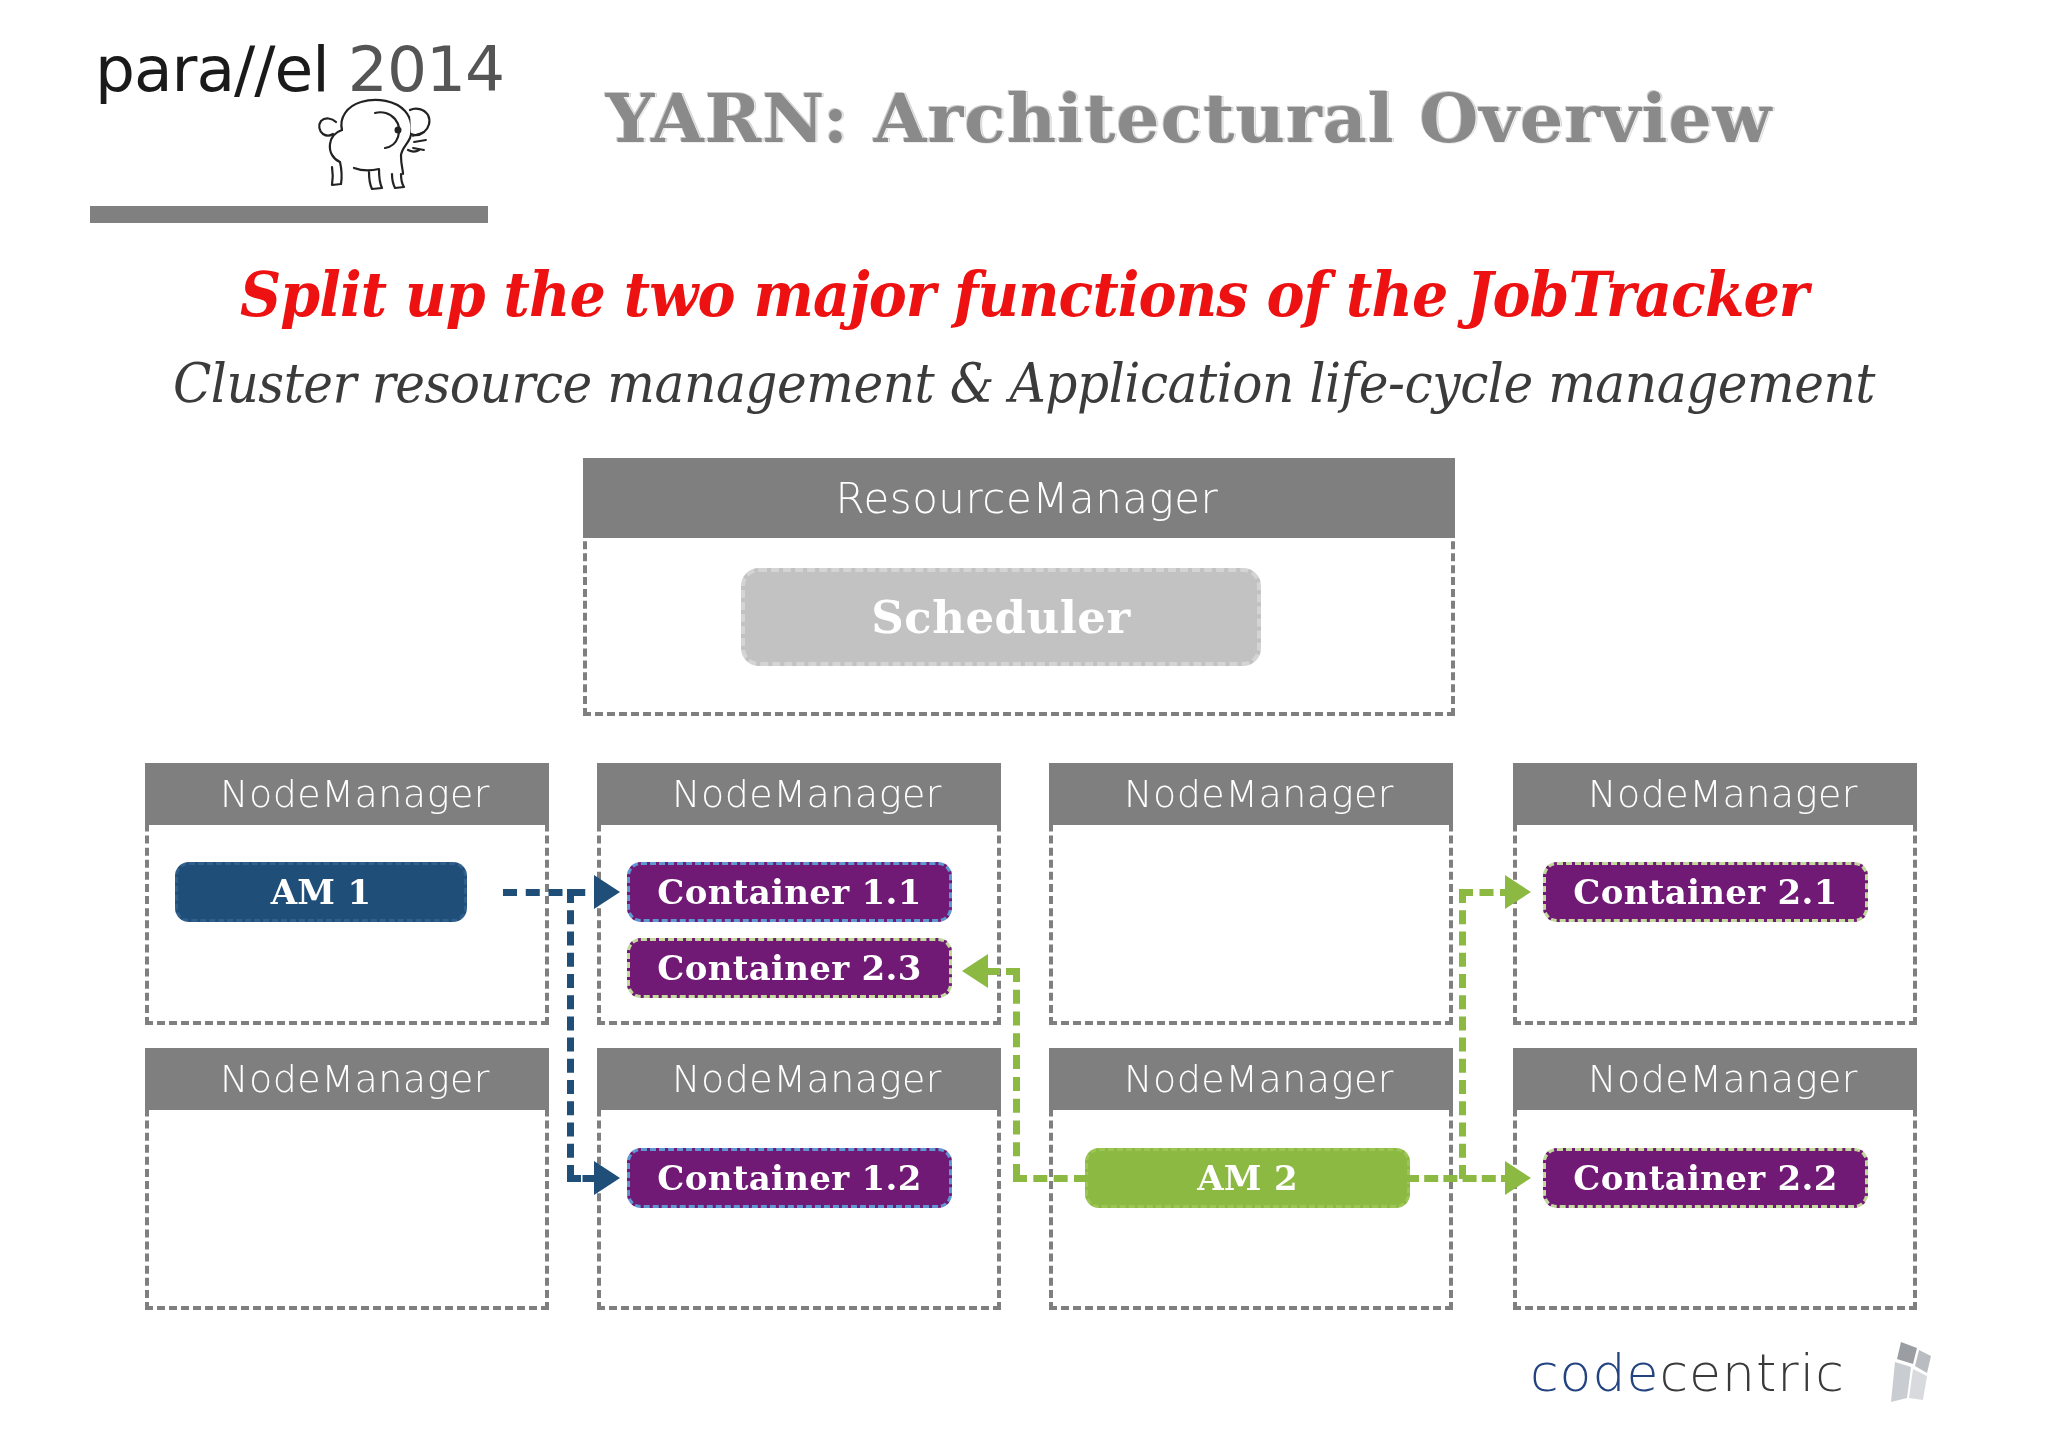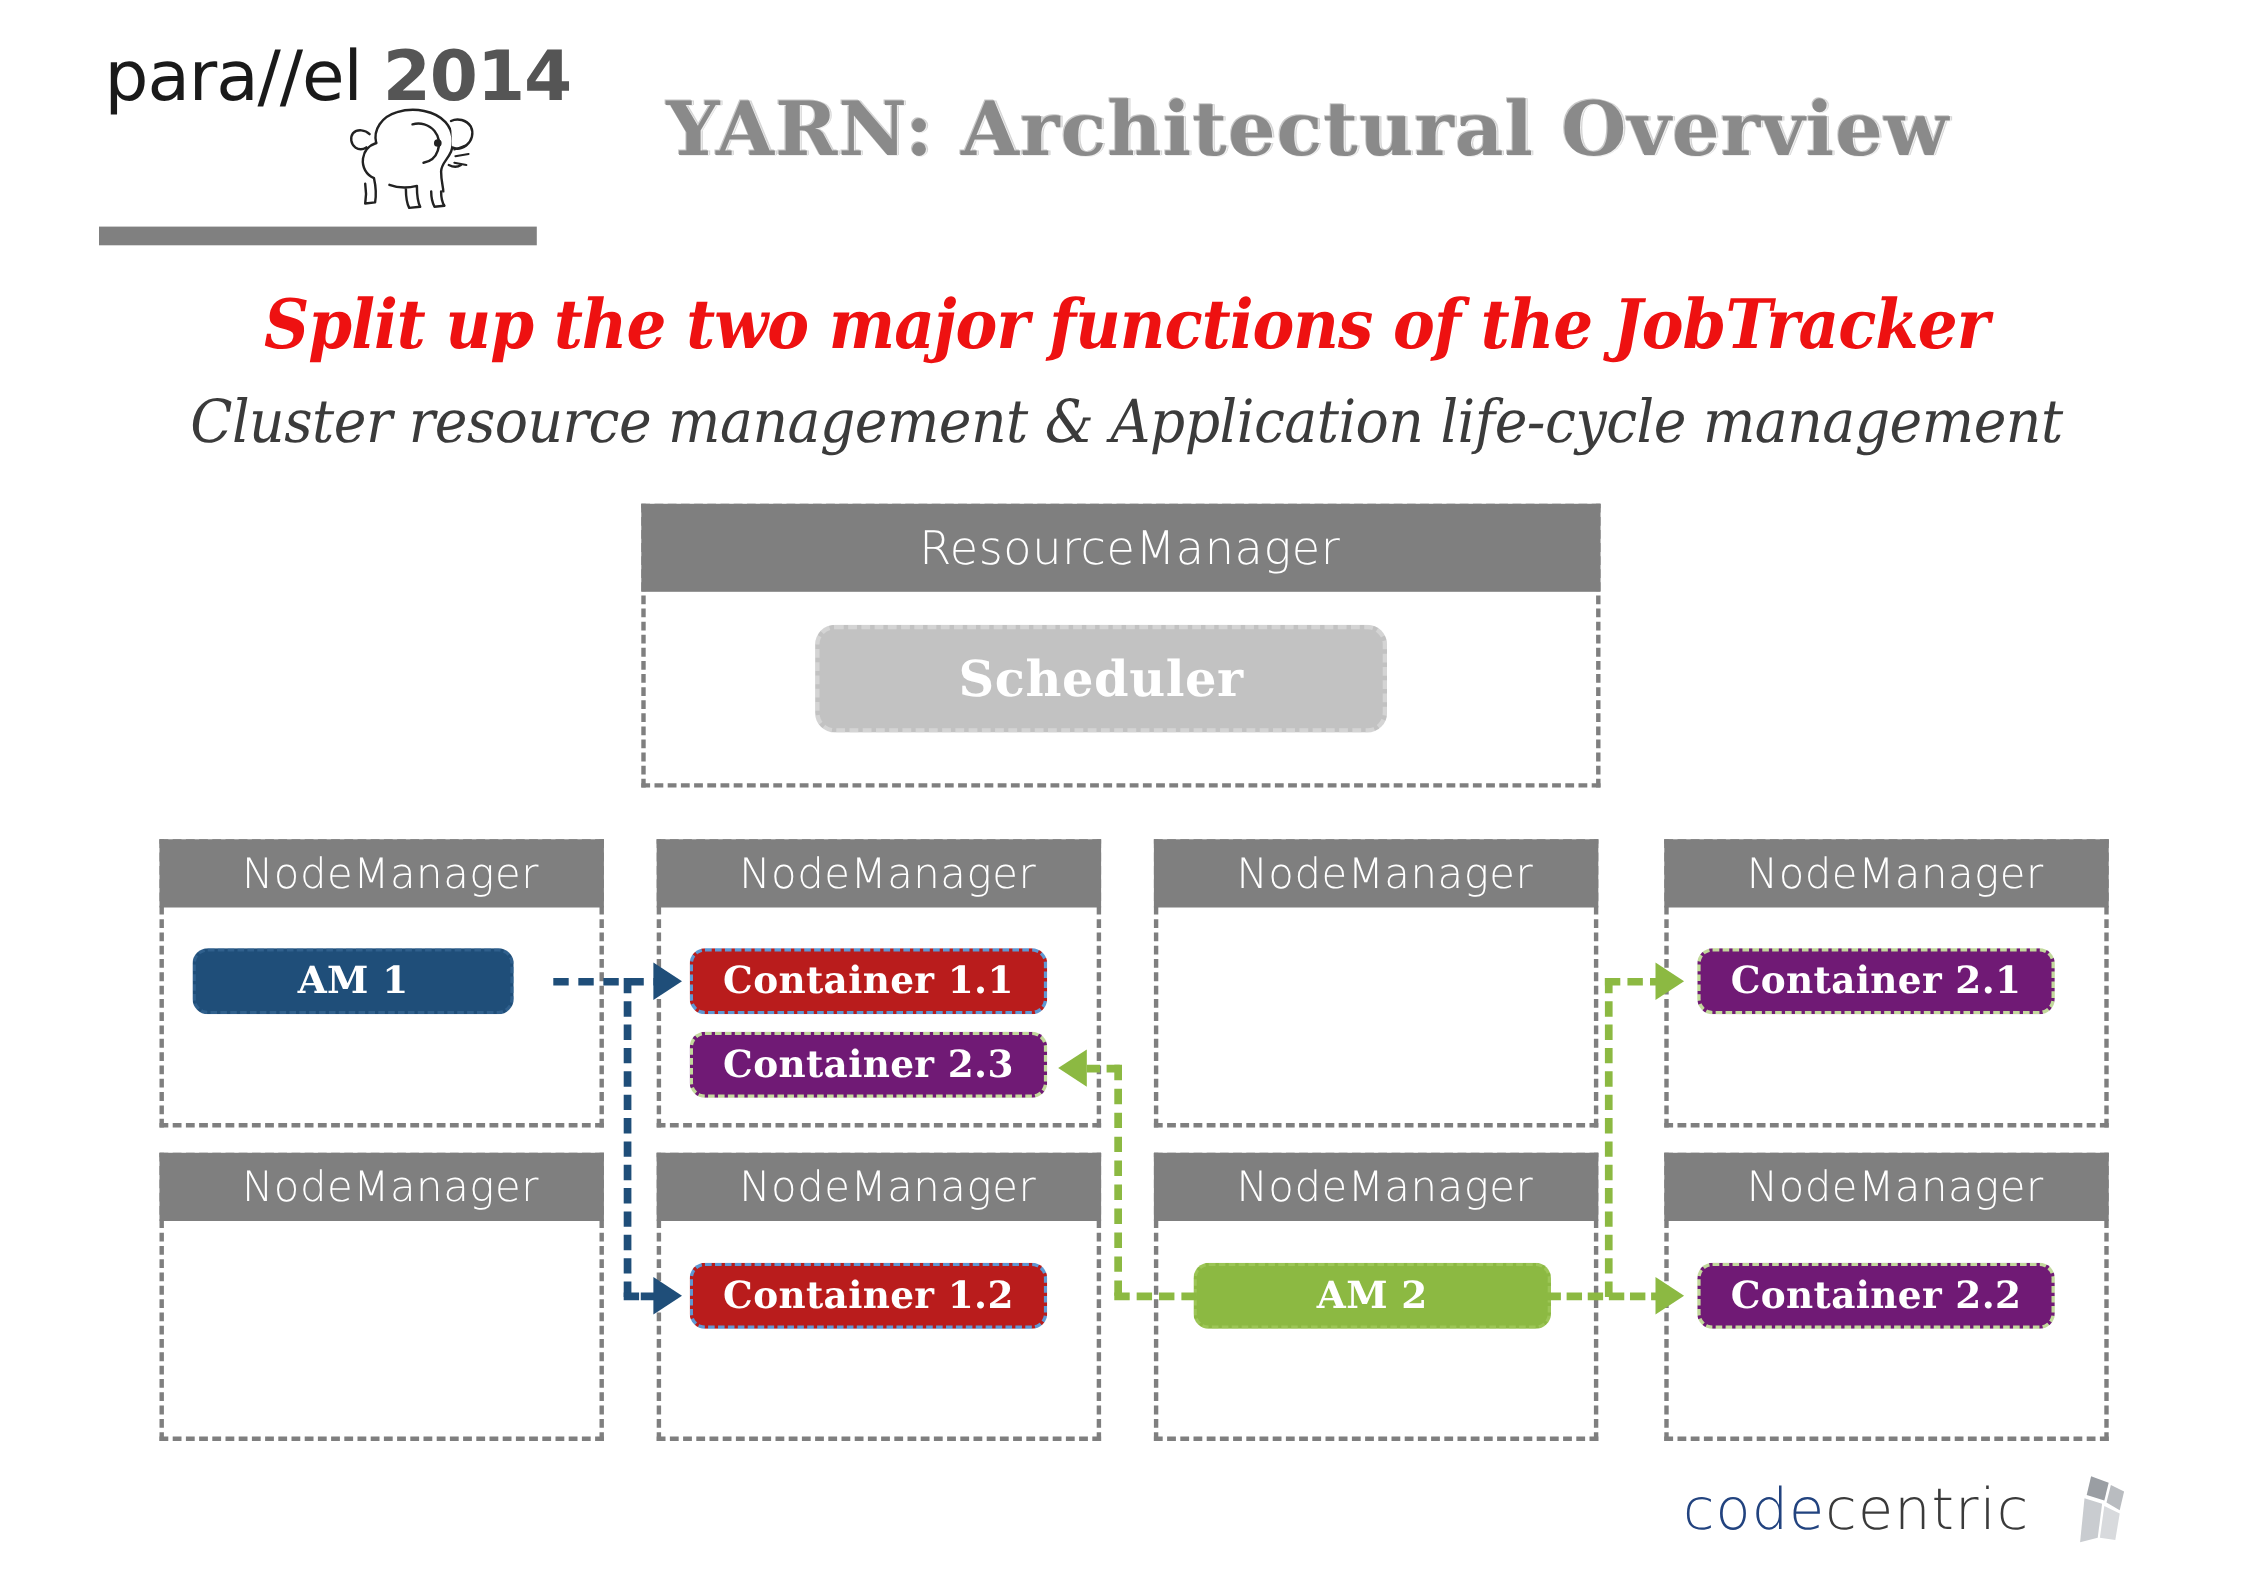--- a/index.html
+++ b/index.html
@@ -3,21 +3,21 @@
 <meta charset="utf-8">
 <style>
   html,body{margin:0;padding:0;background:#fff;}
   body{width:2048px;height:1447px;position:relative;overflow:hidden;
        font-family:"Liberation Sans",sans-serif;-webkit-font-smoothing:antialiased;}
 
   
   #brand{position:absolute;left:95px;top:38px;width:430px;height:185px;}
   #brand-line1{font-family:"DejaVu Sans",sans-serif;font-size:63px;color:#1a1a1a;
                letter-spacing:-1px;line-height:1;white-space:nowrap;}
-  #brand-line1 .yr{color:#555;font-weight:700;}
+  #brand-line1 .yr{color:#555;font-weight:400;}
   #brand-date{font-family:"Liberation Sans",sans-serif;font-weight:bold;font-size:46px;
               color:#7c7c7c;letter-spacing:.5px;margin-top:10px;}
   #brand-rule{position:absolute;left:-5px;top:168px;width:398px;height:17px;background:#808080;}
   #elephant{position:absolute;left:280px;top:78px;width:160px;height:120px;}
 
   
   #slide-title{position:absolute;left:0;top:78px;width:2048px;text-align:center;
      font-family:"DejaVu Serif",serif;font-weight:bold;font-size:68px;color:#8a8a8a;
      letter-spacing:1px;
      text-shadow:1px 1px 0 #efefef, -1px -1px 0 #c9c9c9, 2px 0 0 #d6d6d6;
@@ -48,21 +48,21 @@
   
   .nm-box{width:404px;height:262px;}
   .nm-hdr{width:404px;height:62px;font-size:38px;}
 
   
   .chip{position:absolute;box-sizing:border-box;height:60px;border-radius:14px;
         display:flex;align-items:center;justify-content:center;
         color:#fff;font-family:"DejaVu Serif",serif;font-weight:bold;font-size:34px;
         letter-spacing:.3px;white-space:nowrap;}
   .chip.am1{background:#1f4e79;border:3px dashed #2f5f8c;}
-  .chip.c-blue{background:#b91c1c;border:3px dashed #5e97d2;}
+  .chip.c-blue{background:#701a75;border:3px dashed #5e97d2;}
   .chip.c-greenlt{background:#701a75;border:3px dashed #c2d99b;}
   .chip.am2{background:#8cb942;border:3px dashed #9cc556;}
 
   
   .seg{position:absolute;}
   .seg.h{border-top:7px dashed #1f4e79;}
   .seg.v{border-left:7px dashed #1f4e79;}
   .seg.gh{border-top:7px dashed #8cb942;}
   .seg.gv{border-left:7px dashed #8cb942;}
   .arrow{position:absolute;width:0;height:0;}

